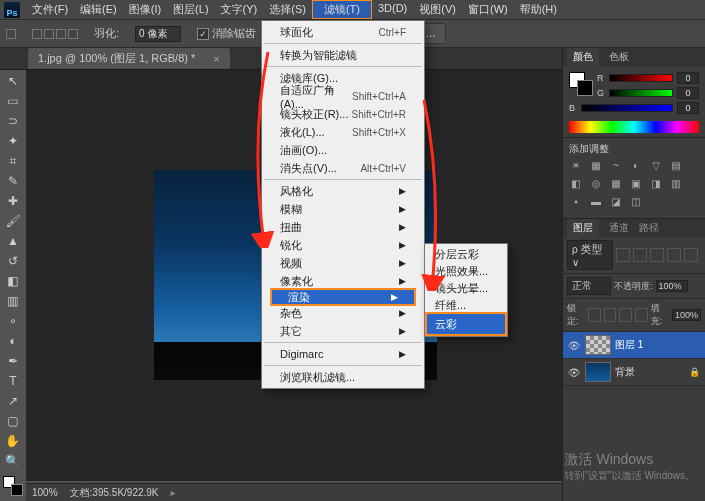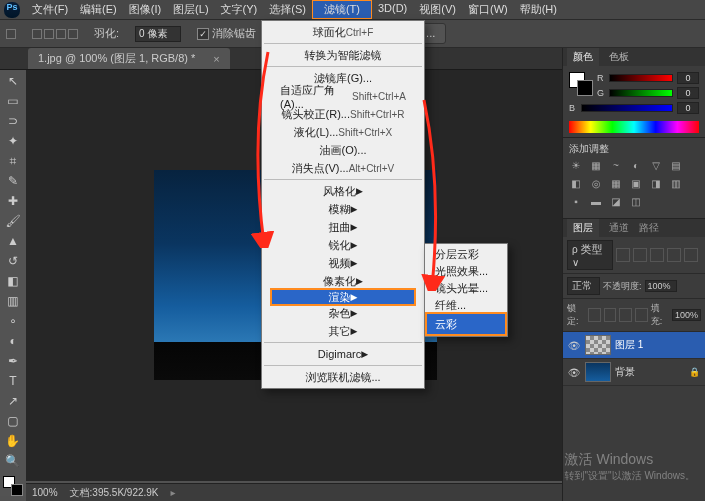--- a/index.html
+++ b/index.html
@@ -1,20 +1,20 @@
 <!DOCTYPE html>
 <html><head>
 <meta charset="utf-8">
 <style>
   * { margin: 0; padding: 0; box-sizing: border-box; font-family: "Microsoft YaHei", "SimSun", sans-serif; font-size: 11px; color: #ccc; user-select: none; }
   body { background: #525252; width: 705px; height: 501px; overflow: hidden; position: relative; }
   
   
   .menubar { background: #474747; height: 20px; display: flex; align-items: center; padding-left: 4px; border-bottom: 1px solid #2a2a2a; }
-  .ps-logo { width: 16px; height: 16px; background: linear-gradient(#0a1f3a,#001528); border-radius: 7px; display:flex;align-items:flex-start;justify-content:center; margin-right: 6px;}
+  .ps-logo { width: 16px; height: 16px; background: linear-gradient(#0a1f3a,#001528); border-radius: 1px; display:flex;align-items:flex-end;justify-content:center; margin-right: 6px;}
   .ps-logo span{color:#5fbfff;font-weight:bold;font-size:9px}
   .menu-item { padding: 2px 6px; color: #ddd; cursor: default; }
   .menu-item.highlight { background: #2a5db0; border: 1px solid #ff8b1f; padding: 1px 11px; }
   
   
   .optbar { background: #474747; height: 28px; display:flex; align-items:center; padding: 0 6px; gap:16px; border-bottom:1px solid #2a2a2a;}
   .optbar .lbl{color:#ccc;font-size:11px}
   .optbar input{background:#333;border:1px solid #222;color:#ddd;width:46px;height:16px;font-size:10px;padding:0 3px}
   .optbar .dd{display:inline-block;width:10px;height:10px;border:1px solid #777;background:#444}
   .optbar .check{display:inline-flex;align-items:center;gap:3px}
@@ -35,21 +35,21 @@
   
   
   .canvas-area{position:absolute;left:26px;top:70px;right:143px;bottom:20px;background:#262626;overflow:hidden}
   .canvas-img{position:absolute;left:128px;top:100px;width:283px;height:210px;background:linear-gradient(to bottom,#07233f 0%,#0a3560 35%,#155d9e 65%,#2b78b5 82%,#050505 82%,#0a0a0a 100%)}
   
   .figure{position:absolute;bottom:38px;left:150px;width:4px;height:16px;background:#010101;border-radius:2px}
   .figure::before{content:"";position:absolute;top:-4px;left:0px;width:4px;height:4px;background:#010101;border-radius:50%}
 
   
   .menu{position:absolute;top:20px;left:261px;width:164px;background:#efefef;border:1px solid #777;box-shadow:4px 4px 8px rgba(0,0,0,.4);padding:2px 0;z-index:20}
-  .menu .row{display:flex;align-items:center;justify-content:center;padding:2px 18px 2px 18px;color:#222;font-size:11px;height:18px}
+  .menu .row{display:flex;align-items:center;justify-content:space-between;padding:2px 18px 2px 18px;color:#222;font-size:11px;height:18px}
   .menu .row span{color:#222}
   .menu .row .sc{color:#555;font-size:10px}
   .menu .row .arr{color:#222;font-size:9px}
   .menu .sep{height:1px;background:#bbb;margin:2px 2px}
   .menu .row.hl{background:#2a66c8;border:2px solid #ff8b1f;margin:-2px 8px;padding:2px 16px}
   .menu .row.hl span,.menu .row.hl .arr{color:#fff}
   
   .submenu{position:absolute;top:243px;left:424px;width:84px;background:#efefef;border:1px solid #777;box-shadow:4px 4px 8px rgba(0,0,0,.4);padding:2px 0;z-index:21}
   .submenu .row{padding:2px 10px;color:#222;height:17px;display:flex;align-items:center}
   .submenu .row span{color:#222}
@@ -369,21 +369,21 @@
     </div>
     <div class="lp-bar">
       <span class="sel">ρ <span>类型</span> ∨</span>
       <span class="mini"></span>
       <span class="mini"></span>
       <span class="mini"></span>
       <span class="mini"></span>
       <span class="mini"></span>
     </div>
     <div class="lp-bar">
-      <span class="sel" style="width:33px">正常</span>
+      <span class="sel" style="width:44px">正常</span>
       <span class="lbl">不透明度:</span>
       <span class="val">100%</span>
     </div>
     <div class="lp-bar">
       <span class="lbl">锁定:</span>
       <span class="mini"></span>
       <span class="mini"></span>
       <span class="mini"></span>
       <span class="mini"></span>
       <span class="lbl">填充:</span>

